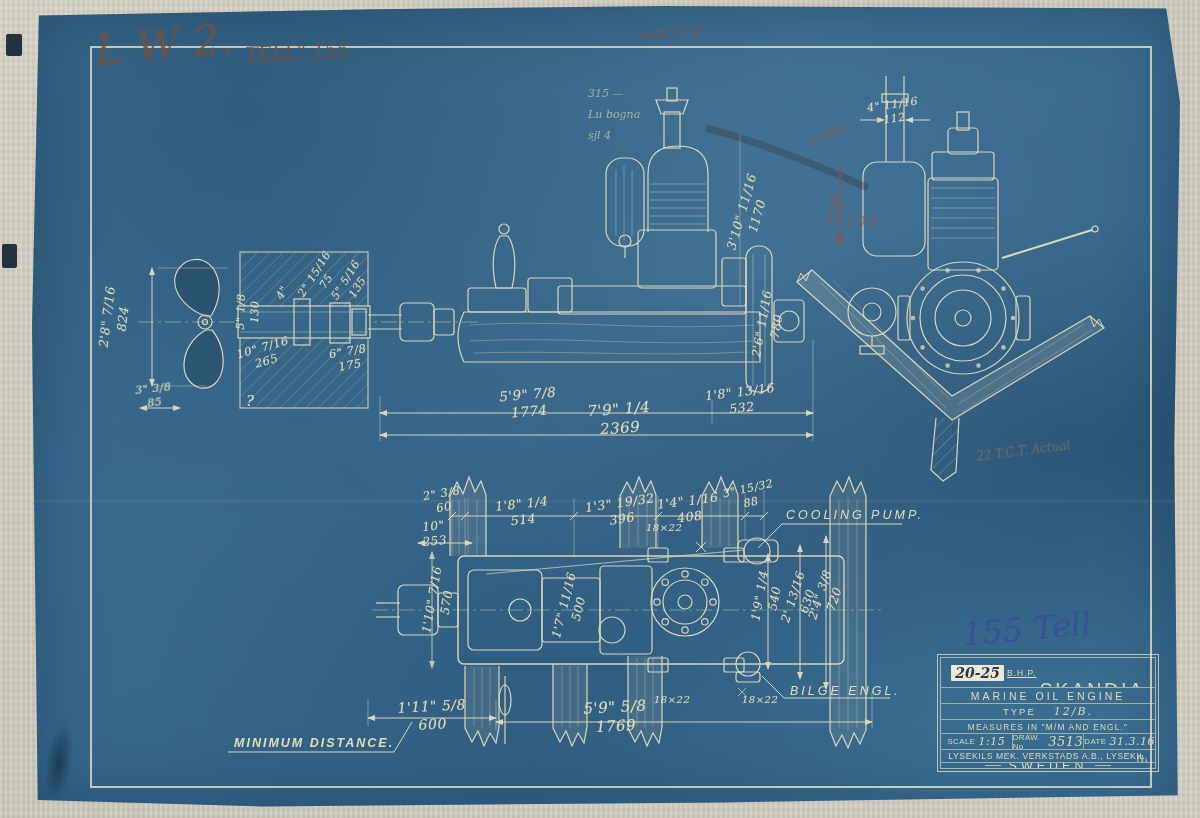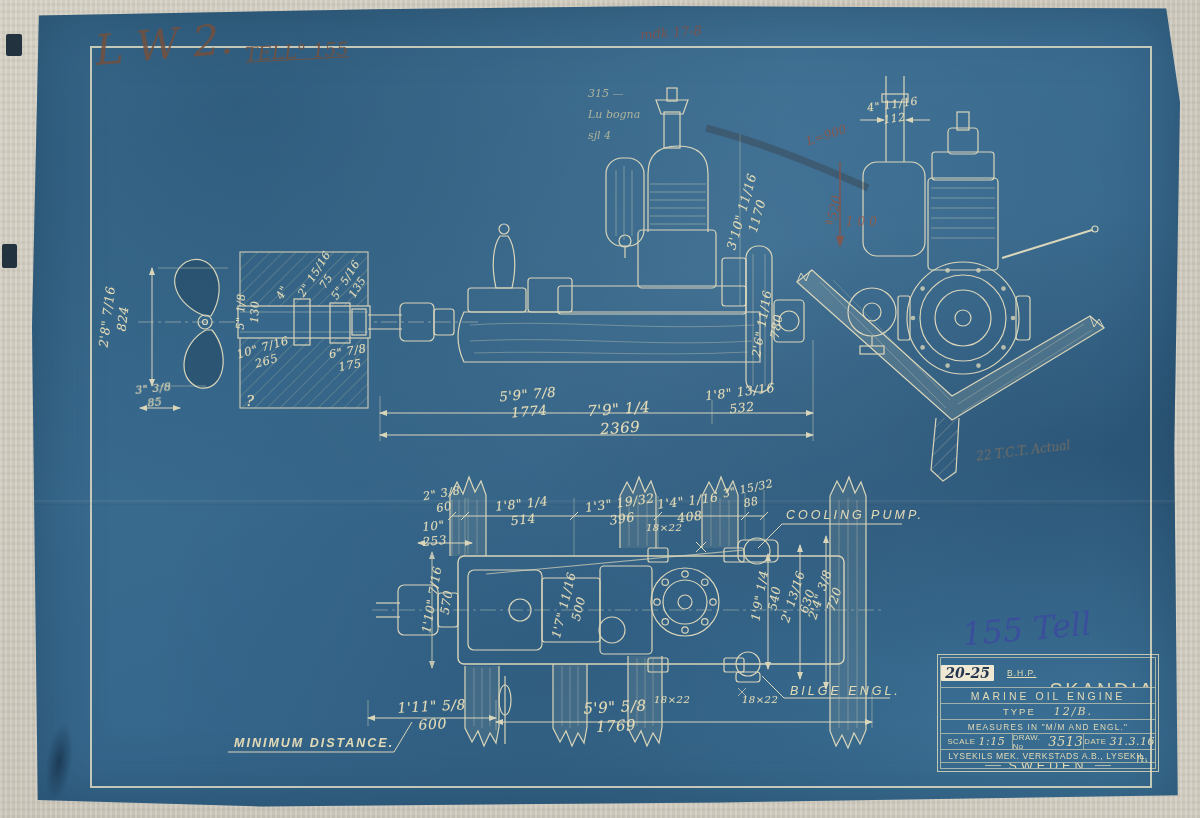--- a/index.html
+++ b/index.html
@@ -48,21 +48,21 @@
   }
   .tb-inner{
     width:100%; height:100%; border:1px solid rgba(232,222,185,.65);
     box-sizing:border-box; display:flex; flex-direction:column; color:#e4dab4;
   }
   .tb-row{
     border-bottom:1px solid rgba(232,222,185,.6); display:flex;
     align-items:center; justify-content:center; overflow:hidden;
   }
   .tb-row:last-child{border-bottom:none;}
-  .tb-r1{height:29px; gap:13px;}
+  .tb-r1{height:29px; gap:3px;}
   .tb-power{background:#efe8d2; color:#253750; font:italic bold 14px "DejaVu Serif", serif; padding:0 4px; border-radius:1px;}
   .tb-bhp{font-size:8.5px; letter-spacing:1px;text-decoration:underline;}
   .tb-brand{font-size:20px; letter-spacing:2.5px; font-weight:normal; opacity:.95;margin-top:35px;}
   .tb-r2{height:15px; font-size:10.5px; letter-spacing:3px;}
   .tb-r3{height:15px; font-size:9.5px; letter-spacing:2px; gap:18px;}
   .tb-r4{height:13px; font-size:8.3px; letter-spacing:1.2px;}
   .tb-r5{height:15px; font-size:7.8px; letter-spacing:.5px;}
   .tb-cell{flex:1; display:flex; align-items:center; justify-content:center; gap:3px; border-left:1px solid rgba(232,222,185,.55); height:100%;}
   .tb-cell:first-child{border-left:none;}
   .hand{font:italic 11px "DejaVu Serif", serif;}

